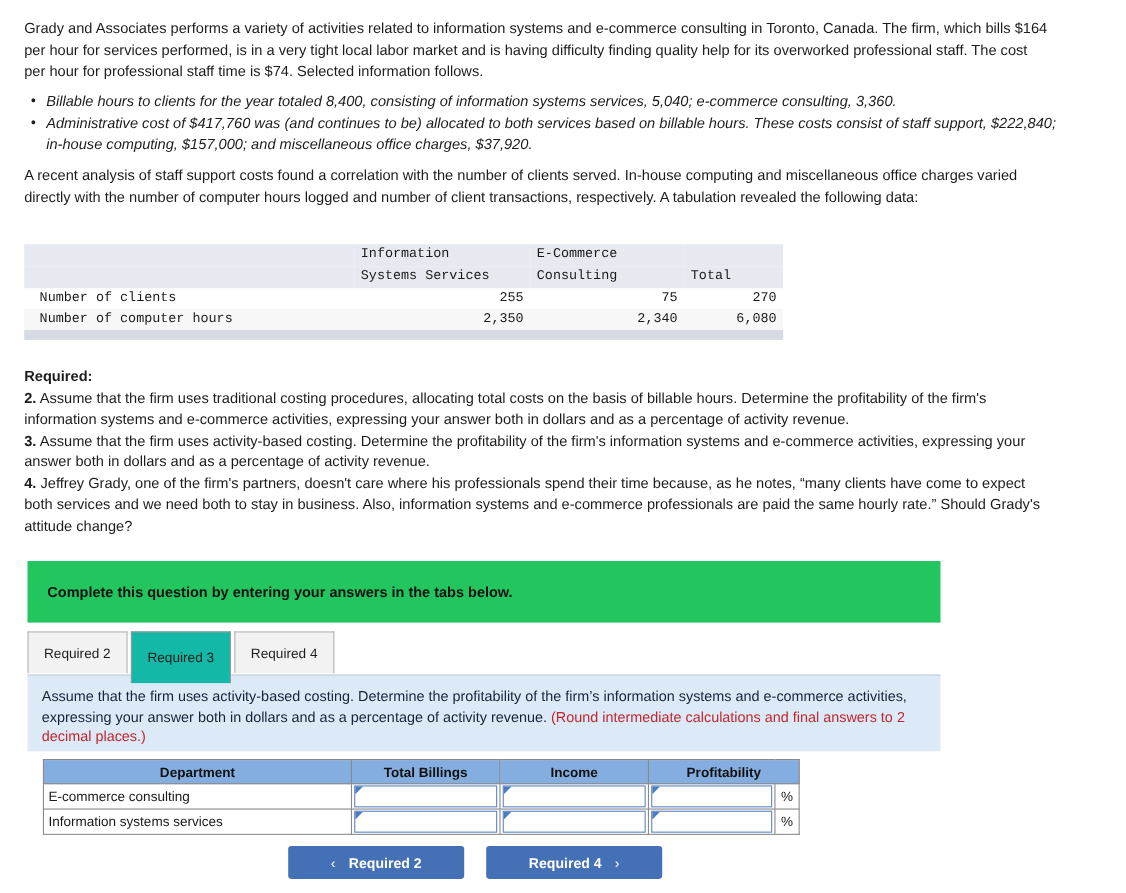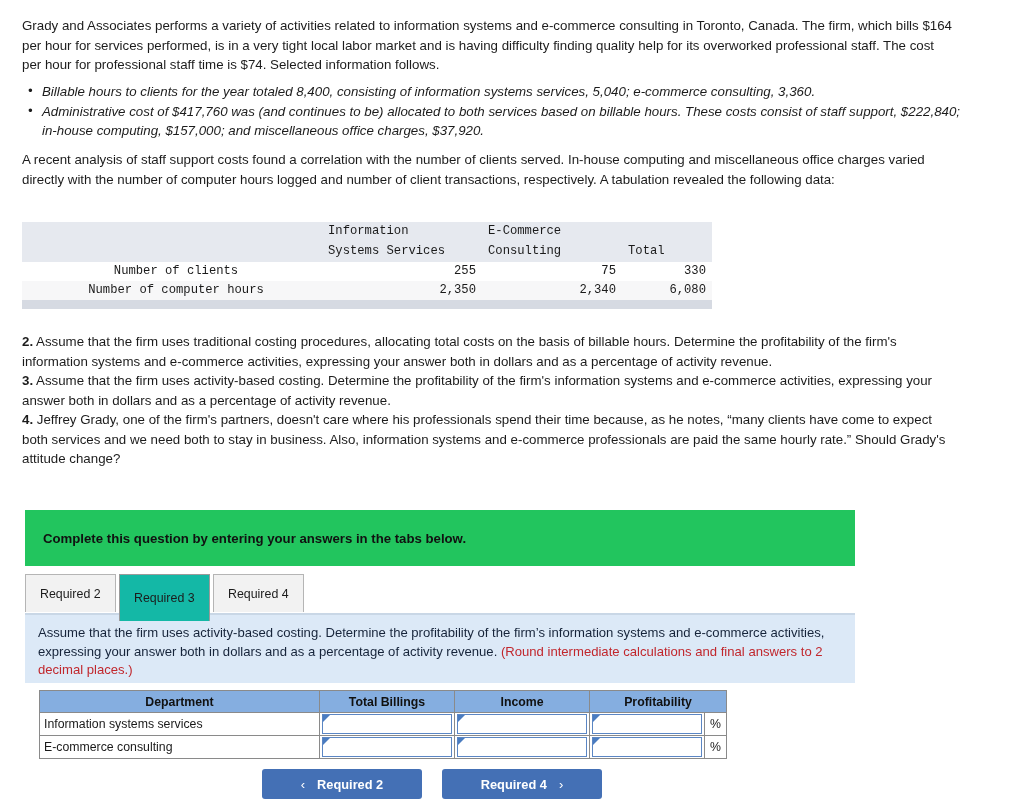--- a/index.html
+++ b/index.html
@@ -46,21 +46,21 @@
   .data-table col.c-b { width: 140px; }
   .data-table col.c-t { width: 90px; }
   .dt-head th {
     background: #e6e9ef; font-weight: normal; padding: 2px 6px 3px 6px;
     text-align: left; vertical-align: bottom; line-height: 15px;
   }
   .dt-head th.blank { background: #e6e9ef; }
   .data-table td {
     padding: 2px 6px; text-align: right; white-space: nowrap;
   }
-  .data-table td.lbl { text-align: center; padding-left: 14px; }
+  .data-table td.lbl { text-align: left; padding-left: 14px; }
   .data-table tr.alt td { background: #f7f7f8; }
   .dt-foot td { height: 9px; background: #d6dae2; padding: 0; }
 
   
   .required {
     position: absolute; left: 22px; top: 332px; width: 930px;
     font-size: 13.3px; line-height: 19.5px; color: #1c1c1c;
   }
   .required b { font-weight: bold; }
   .req-head { font-weight: bold; }
@@ -179,36 +179,37 @@
           <th>Systems Services</th>
           <th>Consulting</th>
           <th>Total</th>
         </tr>
       </thead>
       <tbody>
         <tr>
           <td class="lbl">Number of clients</td>
           <td>255</td>
           <td>75</td>
-          <td>330</td>
+          <td>270</td>
         </tr>
         <tr class="alt">
           <td class="lbl">Number of computer hours</td>
           <td>2,350</td>
           <td>2,340</td>
           <td>6,080</td>
         </tr>
         <tr class="dt-foot">
           <td colspan="4"></td>
         </tr>
       </tbody>
     </table>
   </div>
 
   <div class="required">
+    <div class="req-head">Required:</div>
     <div><b>2.</b><span> Assume that the firm uses traditional costing procedures, allocating total costs on the basis of billable hours. Determine the profitability of the firm's information systems and e-commerce activities, expressing your answer both in dollars and as a percentage of activity revenue.</span></div>
     <div><b>3.</b><span> Assume that the firm uses activity-based costing. Determine the profitability of the firm's information systems and e-commerce activities, expressing your answer both in dollars and as a percentage of activity revenue.</span></div>
     <div><b>4.</b><span> Jeffrey Grady, one of the firm's partners, doesn't care where his professionals spend their time because, as he notes, “many clients have come to expect both services and we need both to stay in business. Also, information systems and e-commerce professionals are paid the same hourly rate.” Should Grady's attitude change?</span></div>
   </div>
 
   <div class="banner">
     <span>Complete this question by entering your answers in the tabs below.</span>
   </div>
 
   <div class="tabbar">
@@ -239,34 +240,34 @@
     <thead>
       <tr>
         <th>Department</th>
         <th>Total Billings</th>
         <th>Income</th>
         <th colspan="2">Profitability</th>
       </tr>
     </thead>
     <tbody>
       <tr>
-        <td class="dept">Information systems services</td>
+        <td class="dept">E-commerce consulting</td>
         <td class="inputcell">
           <div class="cellinput"></div>
         </td>
         <td class="inputcell">
           <div class="cellinput"></div>
         </td>
         <td class="inputcell">
           <div class="cellinput"></div>
         </td>
         <td class="pct">%</td>
       </tr>
       <tr>
-        <td class="dept">E-commerce consulting</td>
+        <td class="dept">Information systems services</td>
         <td class="inputcell">
           <div class="cellinput"></div>
         </td>
         <td class="inputcell">
           <div class="cellinput"></div>
         </td>
         <td class="inputcell">
           <div class="cellinput"></div>
         </td>
         <td class="pct">%</td>

